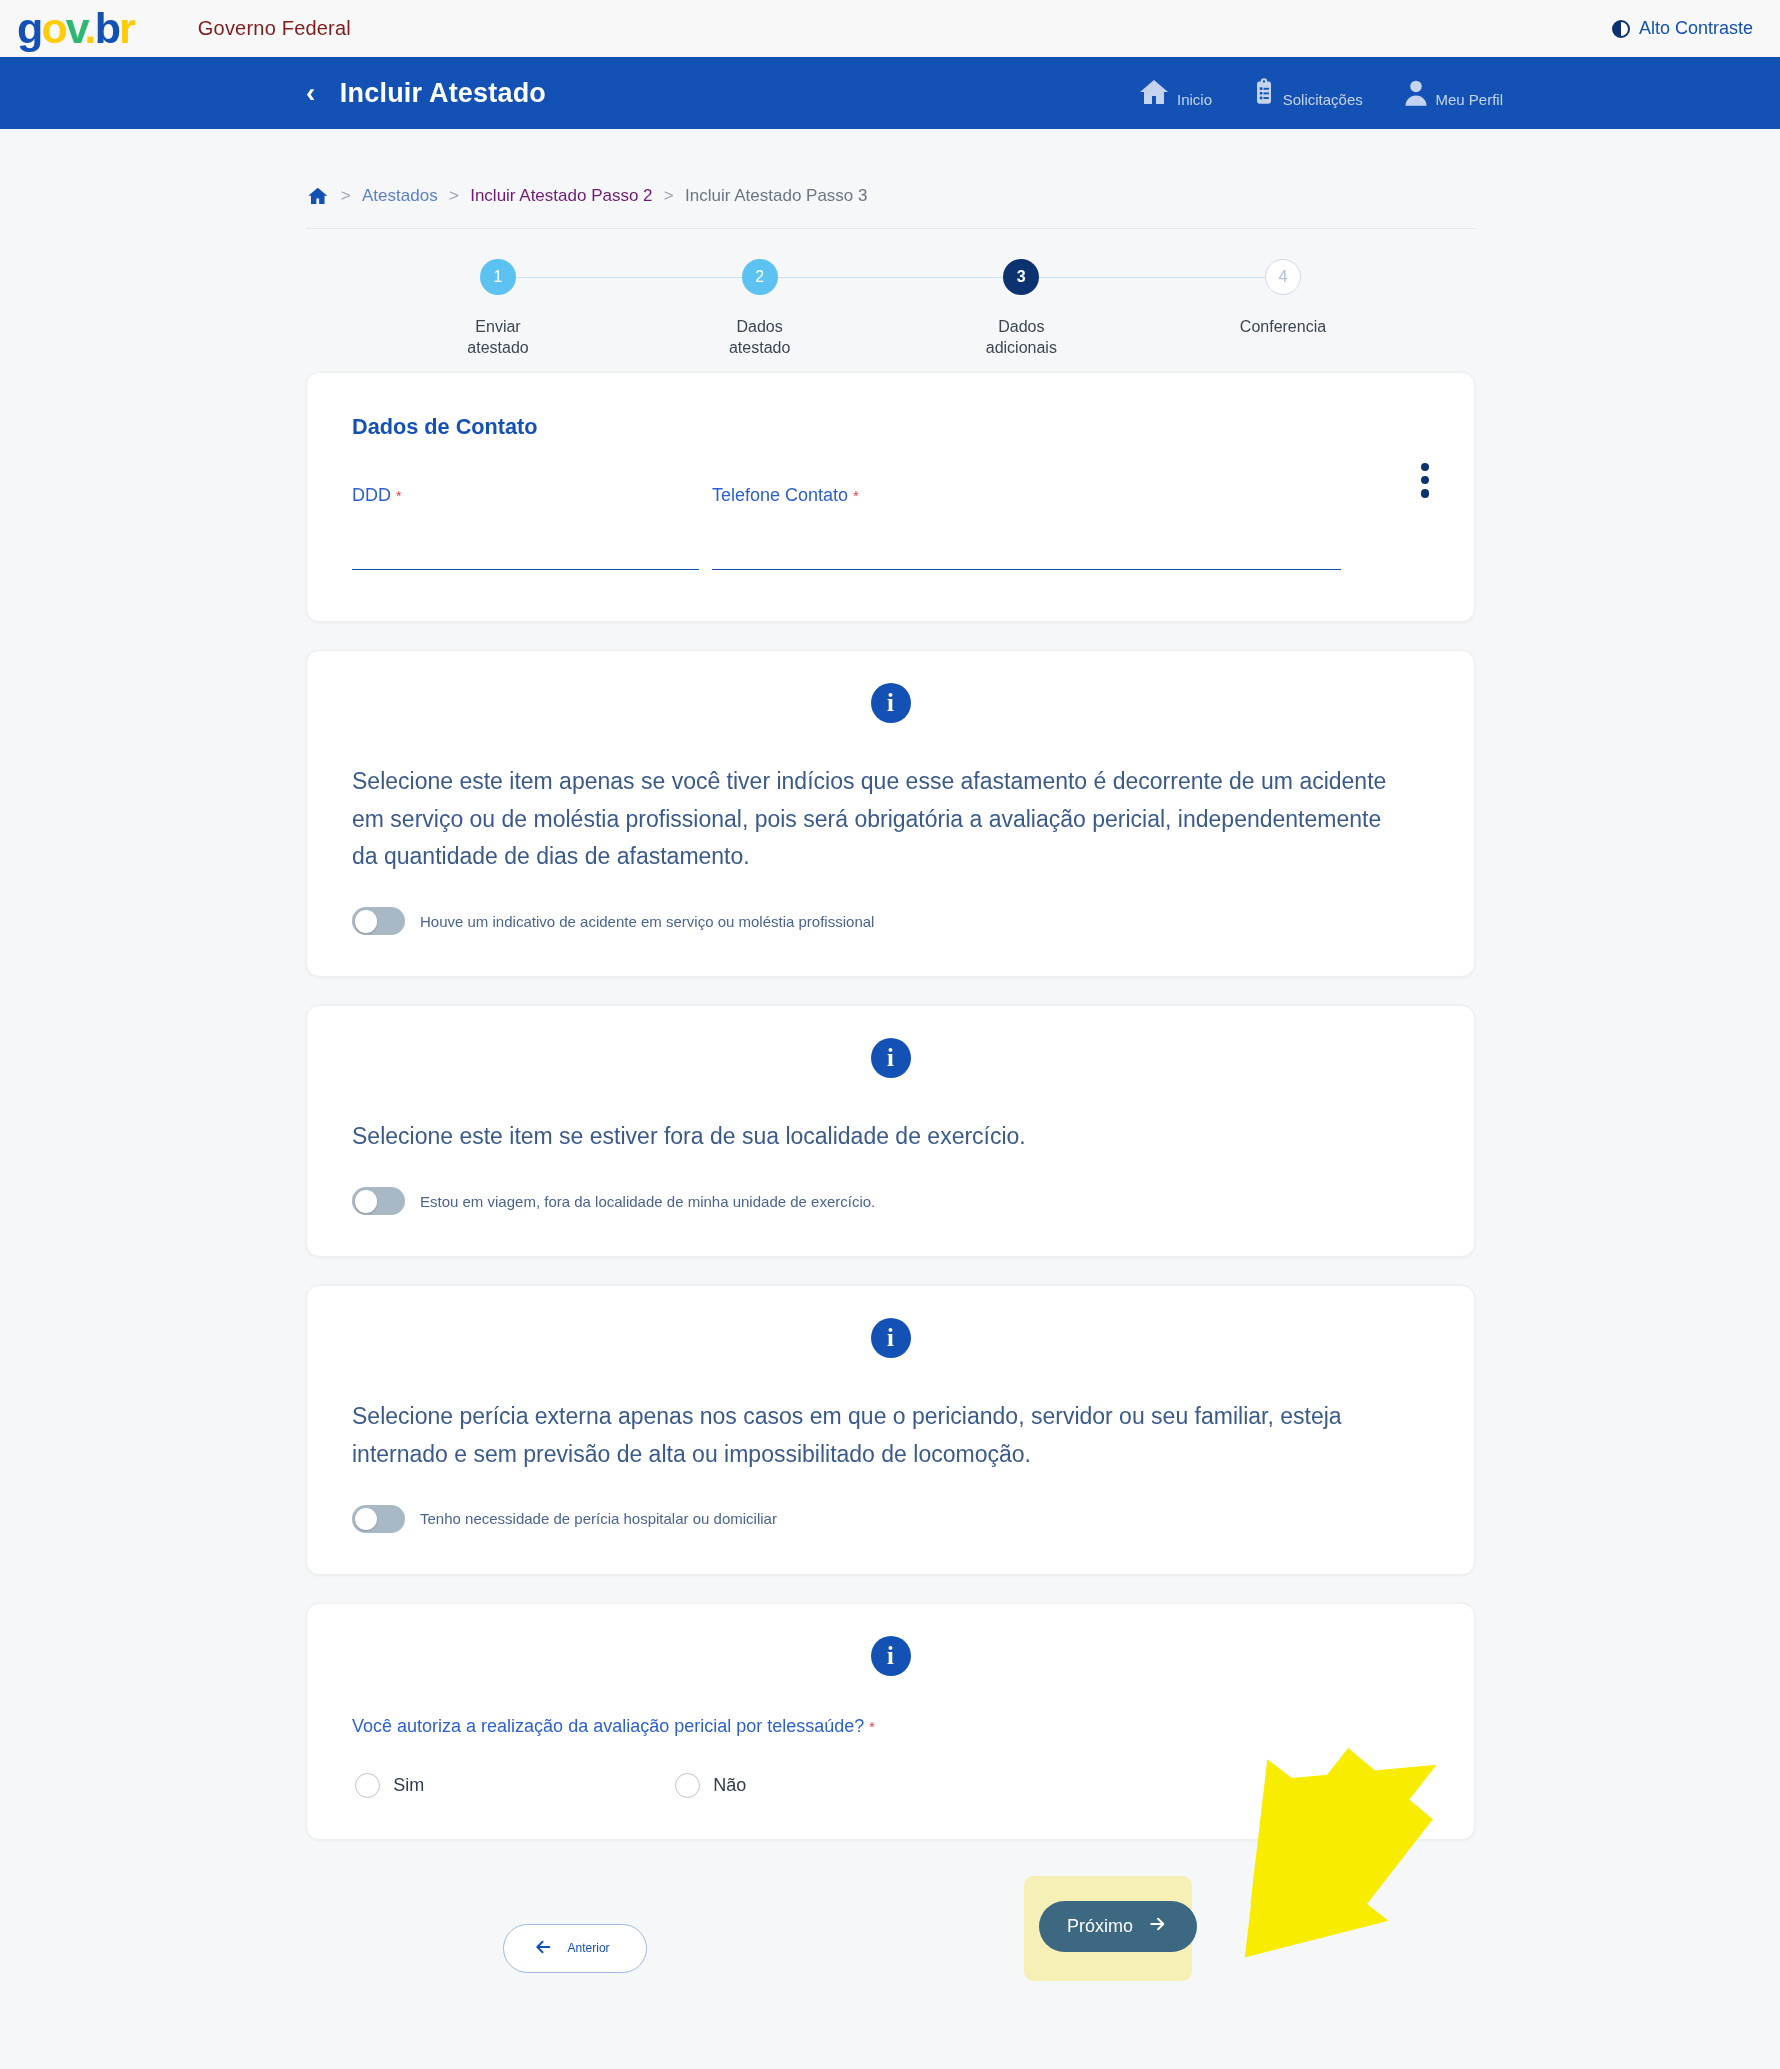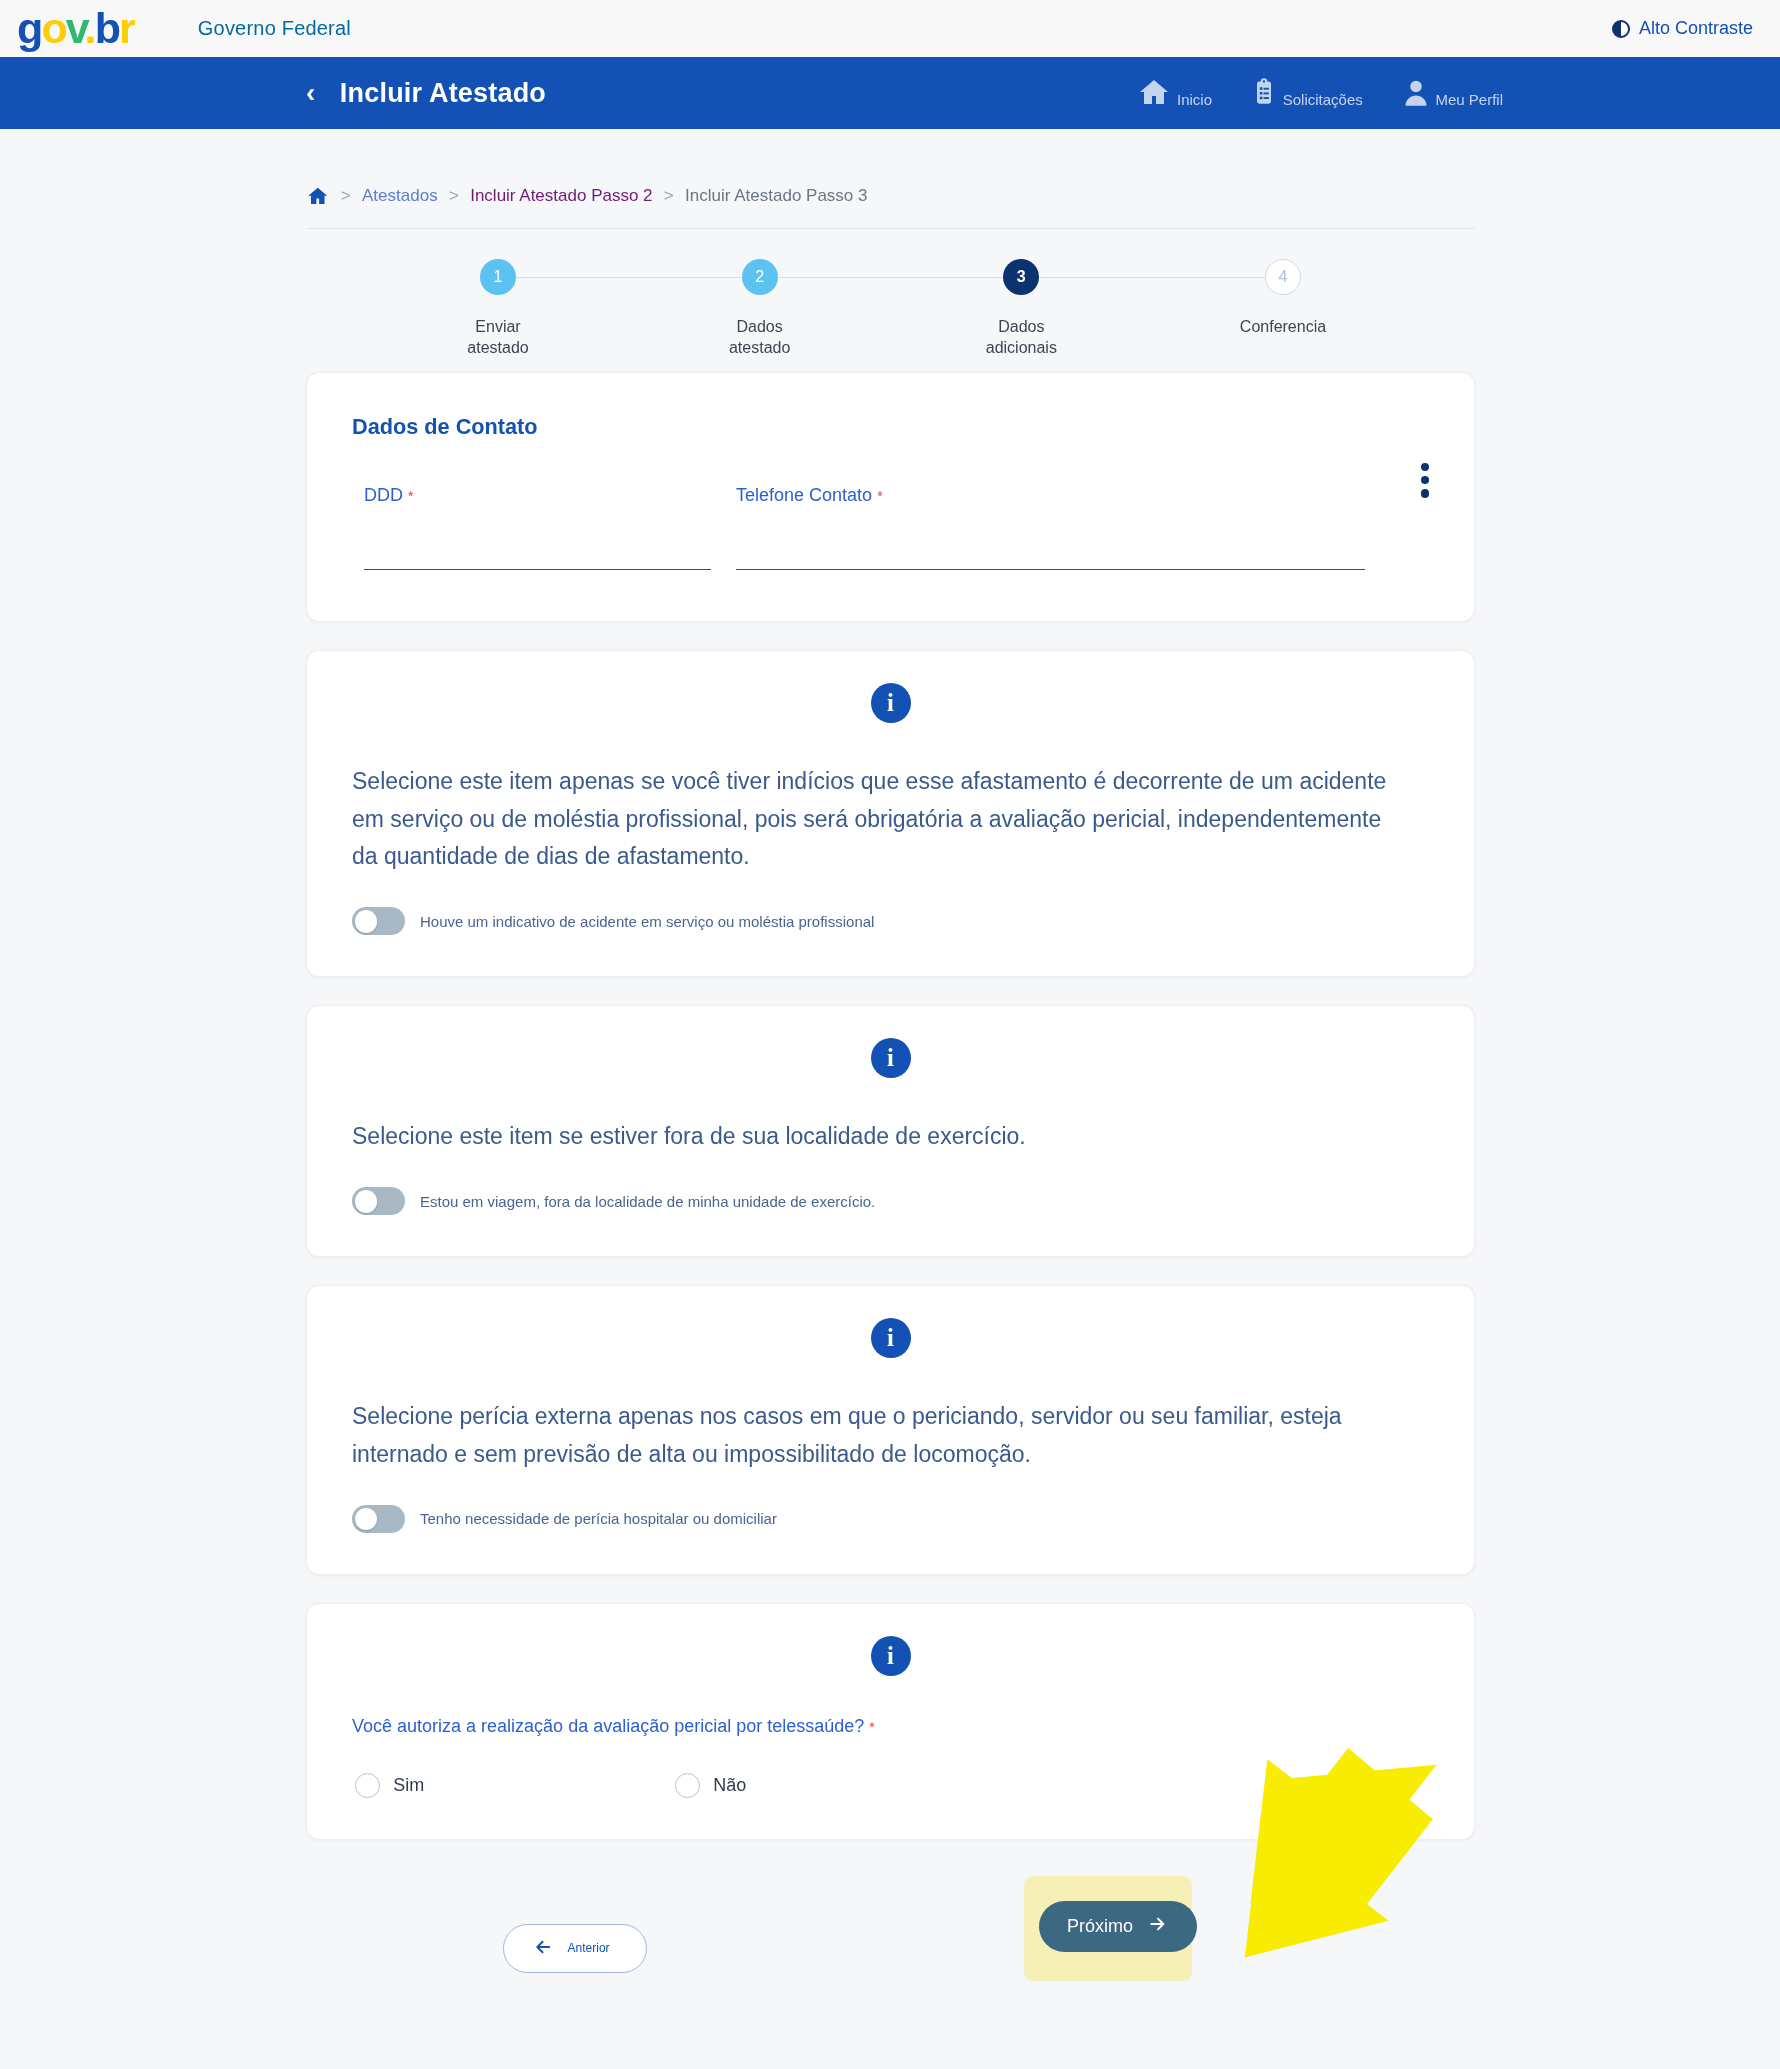--- a/index.html
+++ b/index.html
@@ -29,21 +29,21 @@
     user-select: none;
   }
   .logo .g  { color: #1351b4; }
   .logo .o  { color: #ffcd07; }
   .logo .v  { color: #2eb872; }
   .logo .dt { color: #ffcd07; }
   .logo .b  { color: #1351b4; }
   .logo .r  { color: #ffcd07; }
   .gov-federal {
     margin-left: 64px;
-    color: #0369a1;
+    color: #7f1d1d;
     font-size: 20px;
     letter-spacing: 0.2px;
   }
   .contrast {
     margin-left: auto;
     display: flex;
     align-items: center;
     gap: 8.5px;
     color: #1351b4;
     font-size: 18px;
@@ -186,21 +186,21 @@
     position: relative;
   }
   .card-contato { padding: 41px 45px 51px 45px; }
   .card-title {
     color: #1351b4;
     font-size: 21.7px;
     font-weight: 700;
     margin-bottom: 45px;
   }
   .fields { display: flex; align-items: flex-start; }
-  .field { position: relative; margin-left: 12px; }
+  .field { position: relative; }
   .field.ddd { width: 347px; margin-right: 13px; }
   .field.tel { width: 629px; }
   .field-label {
     font-size: 18px;
     color: #2c5fd0;
     margin-bottom: 40px;
     display: block;
   }
   .req { color: #e53935; font-size: 14px; }
   .field-input {

